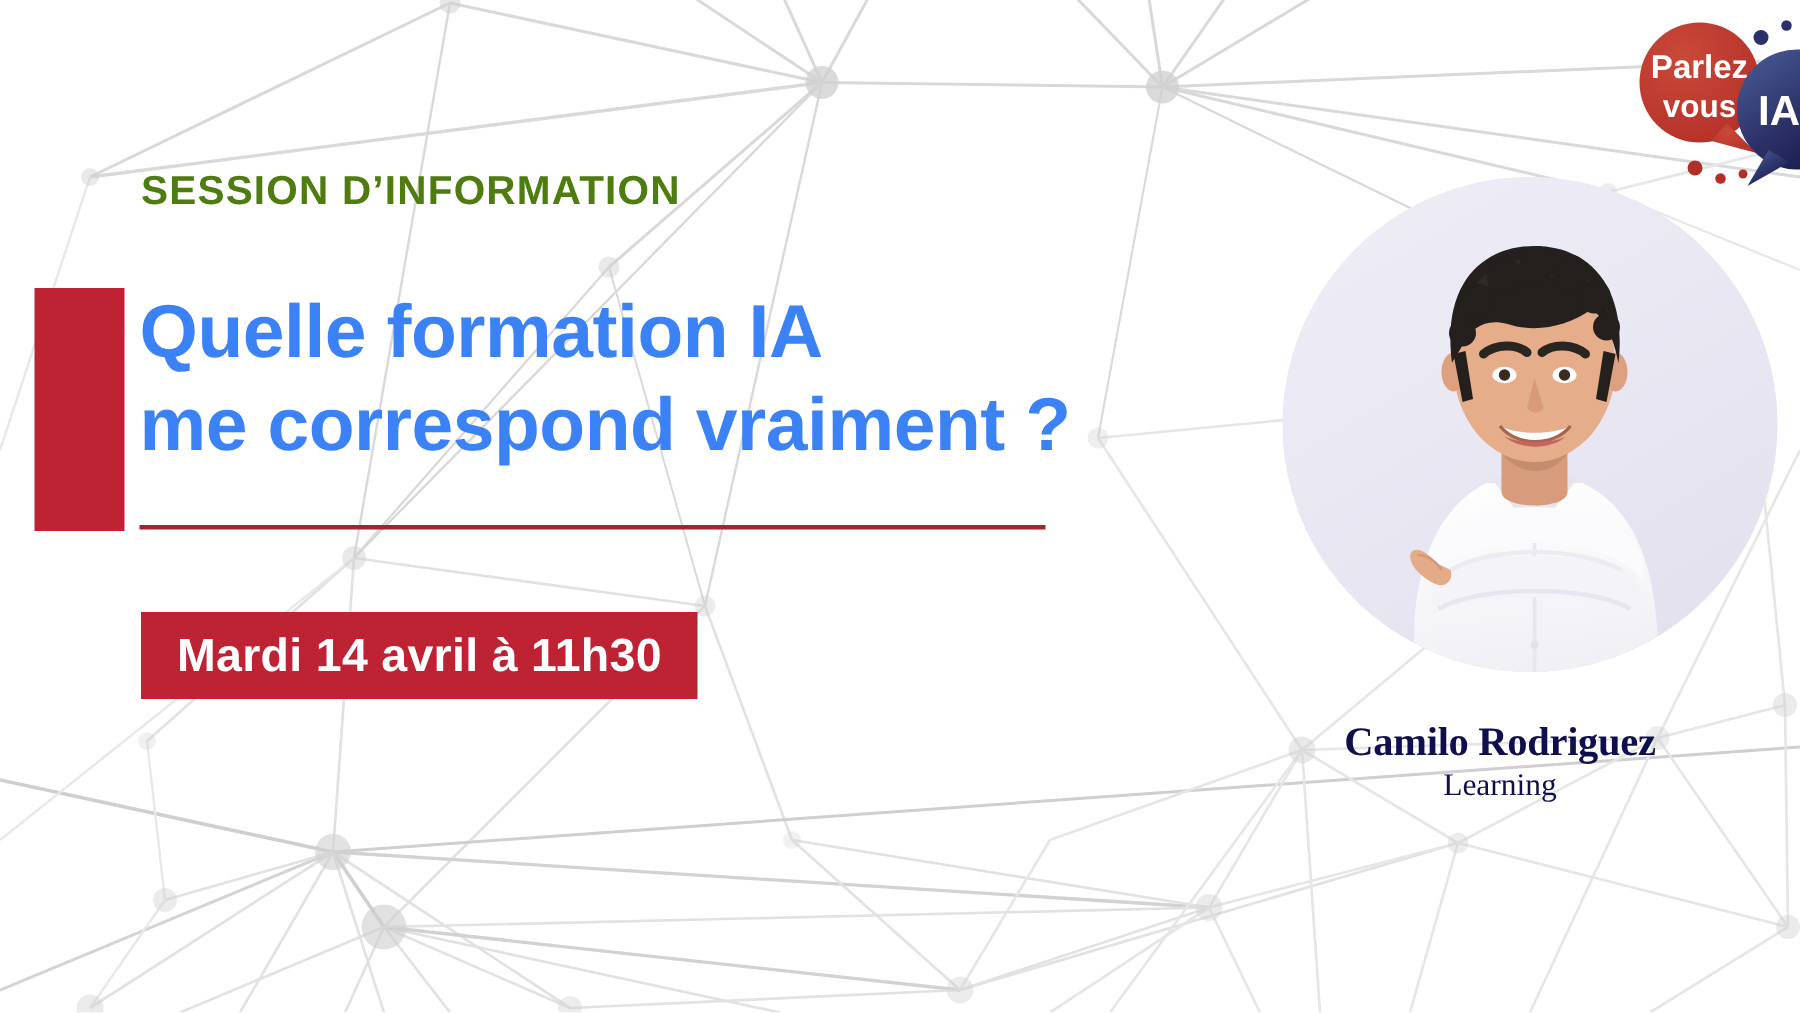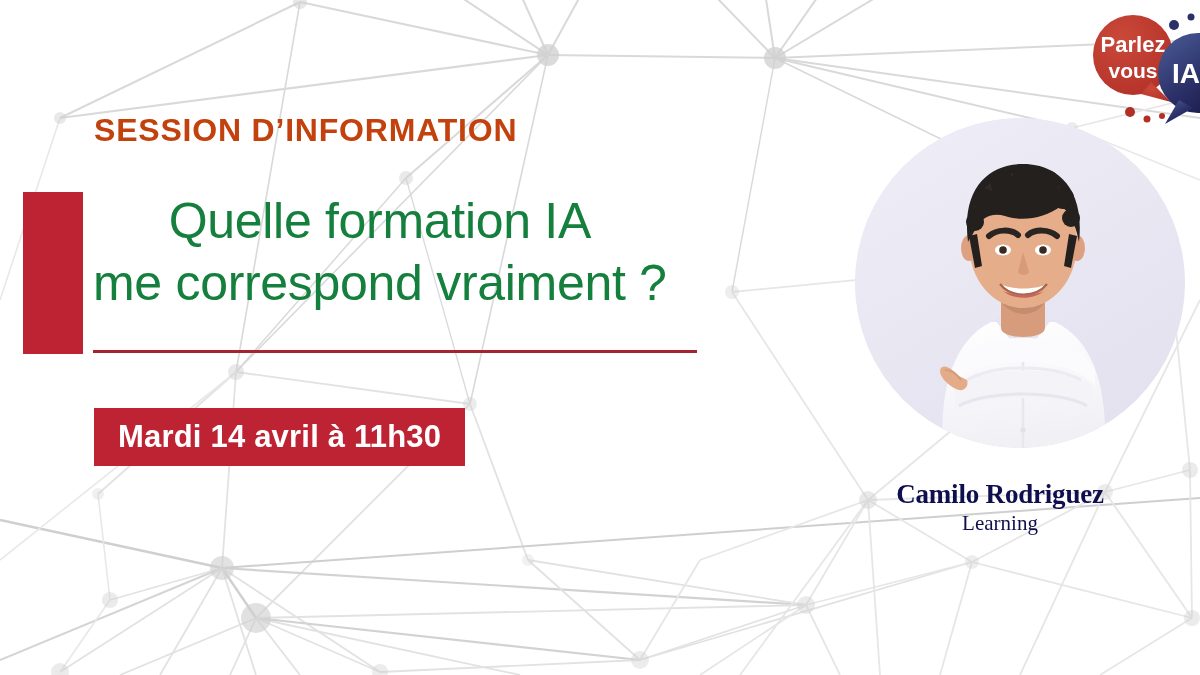--- a/index.html
+++ b/index.html
@@ -25,47 +25,46 @@
     width:1200px;
     height:675px;
     pointer-events:none;
   }
 
   
   .kicker {
     position:absolute;
     left:94px;
     top:112px;
-    font-size:32px;
+    font-size:27px;
     font-weight:bold;
     letter-spacing:0.8px;
-    color:#c2410c;
+    color:#4d7c0f;
     white-space:nowrap;
   }
 
   .redbar {
     position:absolute;
     left:23px;
     top:192px;
     width:60px;
     height:162px;
     background:#BE2333;
   }
 
   .headline {
     position:absolute;
     left:93px;
     top:190px;
     font-size:50px;
     line-height:62px;
-    font-weight:normal;
-    color:#15803d;
+    font-weight:bold;
+    color:#3b82f6;
     letter-spacing:-0.3px;
     white-space:nowrap;
-    text-align:center;
   }
 
   .rule {
     position:absolute;
     left:93px;
     top:350px;
     width:604px;
     height:3px;
     background:#A52231;
   }

